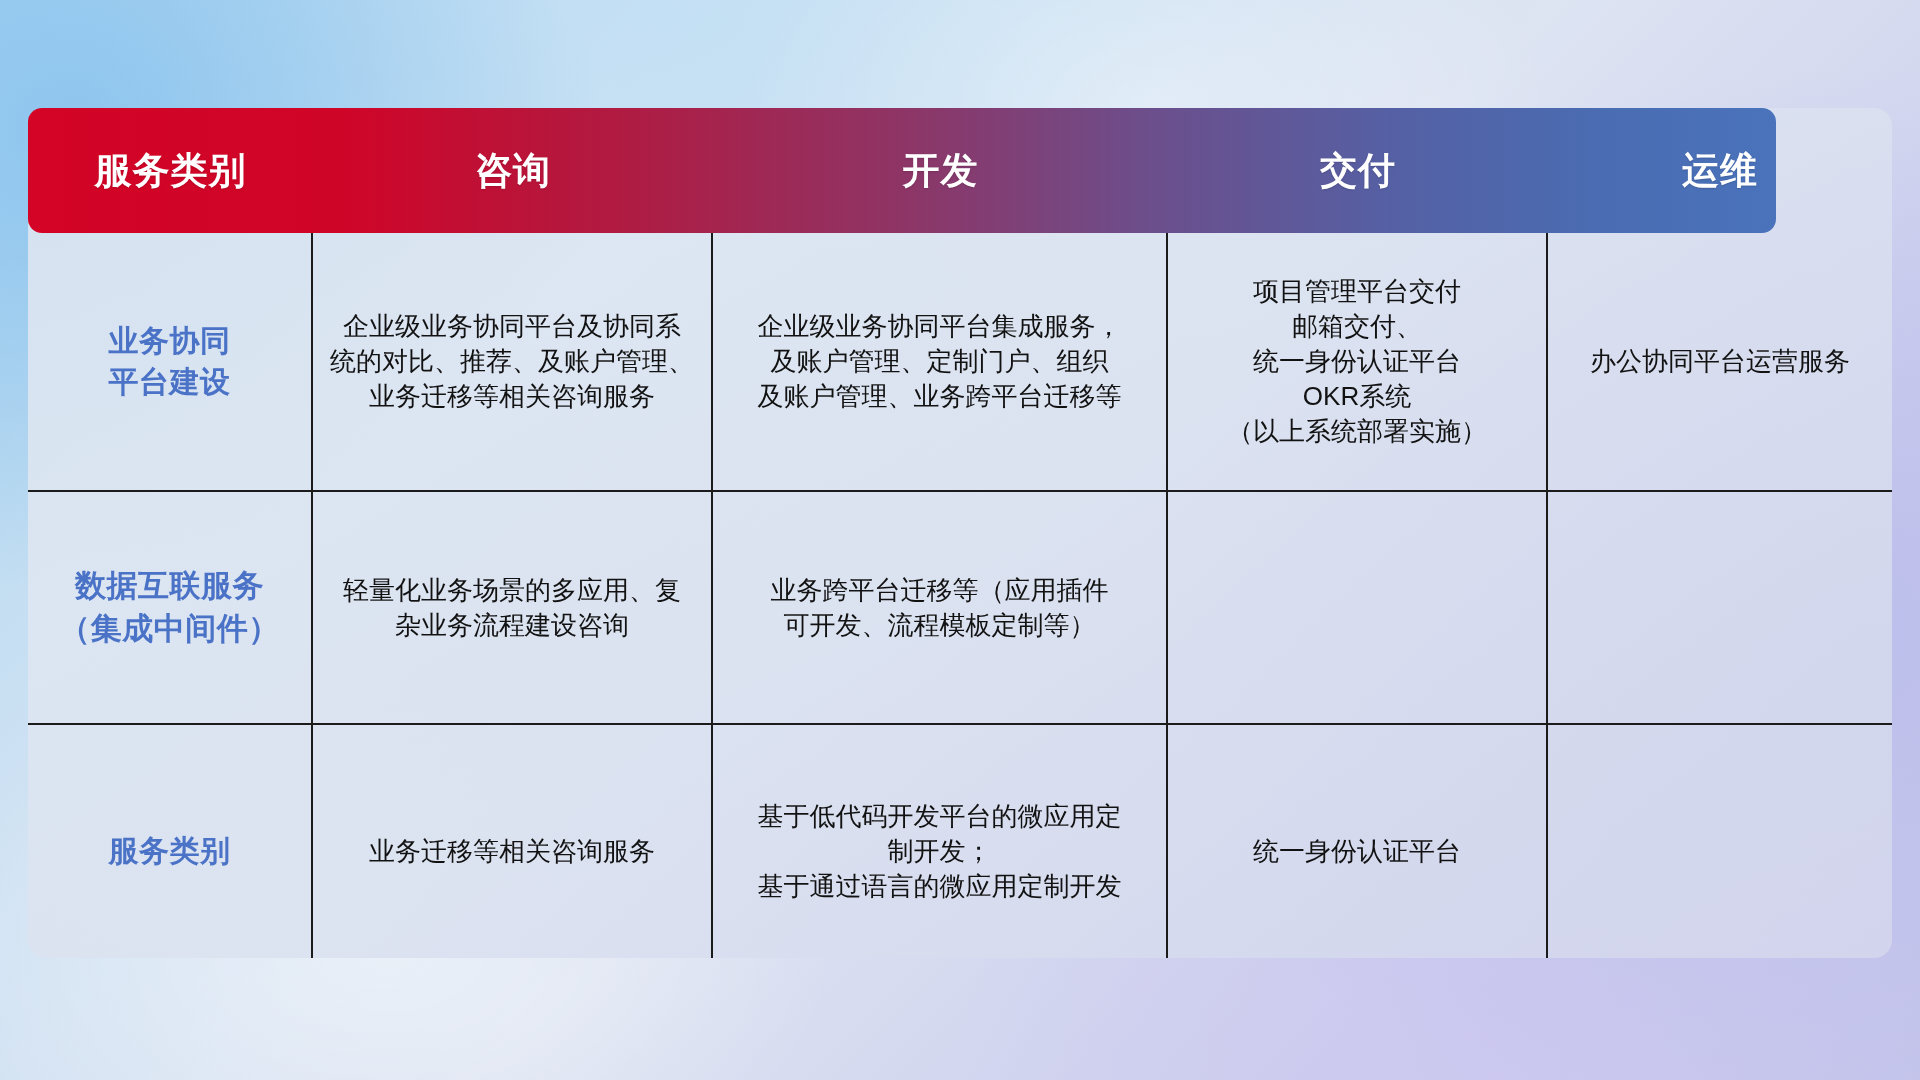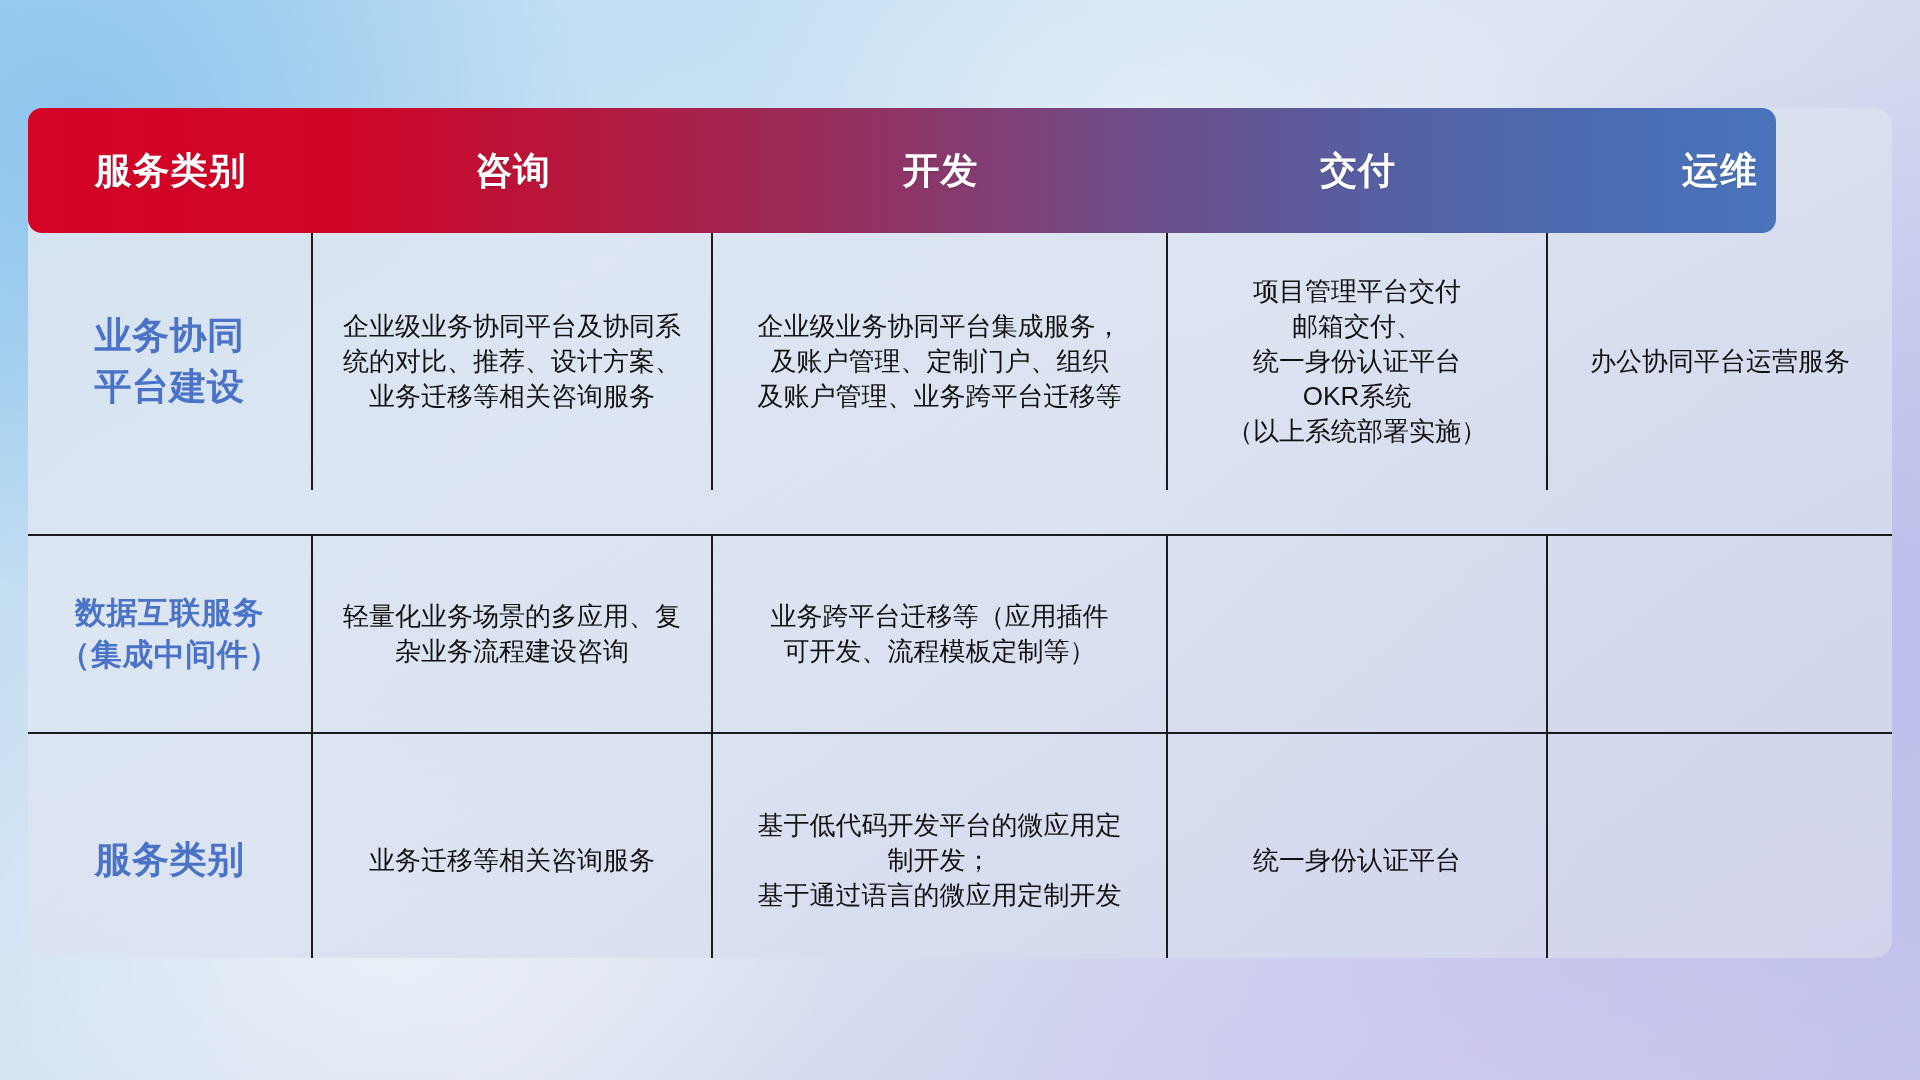--- a/index.html
+++ b/index.html
@@ -89,21 +89,21 @@
     height:725px;
     z-index:2;
   }
   .row{
     display:flex;
     width:1864px;
     box-sizing:border-box;
     position:relative;
   }
   .row.r0{height:257px;}
-  .row.r1{height:198px;margin-top:44px;}
+  .row.r1{height:233px;}
   .row.r2{height:255px;}
   .row.r1, .row.r2{border-top:2px solid #1b1b1b;}
 
   .td{
     display:flex;
     align-items:center;
     justify-content:center;
     box-sizing:border-box;
     padding:6px 4px;
     position:relative;
@@ -114,21 +114,21 @@
 
   .cell-text{
     font-size:26px;
     line-height:1.34;
     color:#121212;
     text-align:center;
     white-space:pre-line;
     font-family:"Liberation Sans","DejaVu Sans",sans-serif;
   }
   .cat-text{
-    font-size:37px;
+    font-size:30px;
     line-height:1.36;
     font-weight:bold;
     color:#4a72c6;
     text-align:center;
     white-space:pre-line;
     letter-spacing:.5px;
   }
   .cat-text.small{font-size:31px;}
 </style>
 </head>
@@ -143,21 +143,21 @@
 
     <div class="rows">
 
       <div class="row r0">
         <div class="td c0 sep">
           <span class="cat-text">业务协同
 平台建设</span>
         </div>
         <div class="td c1 sep">
           <span class="cell-text">企业级业务协同平台及协同系
-统的对比、推荐、设计方案、
+统的对比、推荐、及账户管理、
 业务迁移等相关咨询服务</span>
         </div>
         <div class="td c2 sep">
           <span class="cell-text">企业级业务协同平台集成服务，
 及账户管理、定制门户、组织
 及账户管理、业务跨平台迁移等</span>
         </div>
         <div class="td c3 sep">
           <span class="cell-text">项目管理平台交付
 邮箱交付、

